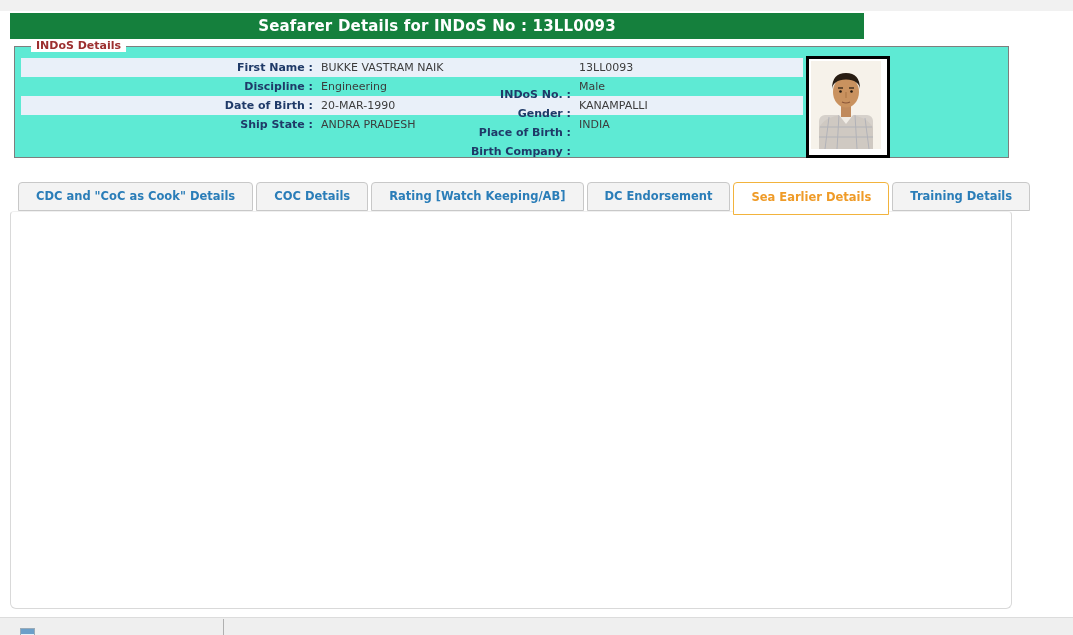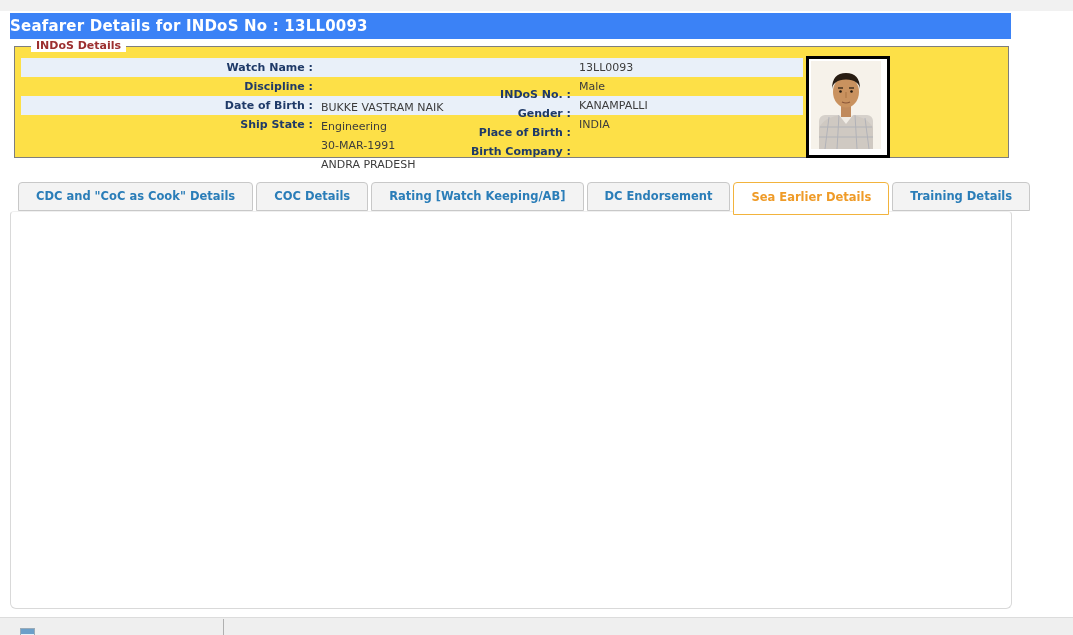--- a/index.html
+++ b/index.html
@@ -1,33 +1,33 @@
 <!DOCTYPE html>
 <html><head>
 <meta charset="utf-8">
 <style>
   html,body{margin:0;padding:0;background:#fff;}
   #screen{position:relative;width:1073px;height:635px;background:#fff;overflow:hidden;
           font-family:"DejaVu Sans","Liberation Sans",sans-serif;}
   
   .top-strip{position:absolute;left:0;top:0;width:1073px;height:11px;background:#f1f1f1;}
   
-  .title-bar{position:absolute;left:10px;top:13px;width:1001px;height:26px;background:#3b82f6;
-             color:#fff;font-size:15px;font-weight:bold;text-align:left;line-height:26px;letter-spacing:.2px;}
-  
-  .fset{position:absolute;border:1px solid #7e7e7e;background:#fde047;}
+  .title-bar{position:absolute;left:10px;top:13px;width:854px;height:26px;background:#15803d;
+             color:#fff;font-size:15px;font-weight:bold;text-align:center;line-height:26px;letter-spacing:.2px;}
+  
+  .fset{position:absolute;border:1px solid #7e7e7e;background:#5eead4;}
   .fset .legend{position:absolute;top:-8px;left:16px;background:#fff;padding:0 5px;
                 color:#9c2f2f;font-size:11px;font-weight:bold;white-space:nowrap;}
   #indos-fset{left:14px;top:46px;width:993px;height:110px;}
   .indos-rows{position:absolute;left:6px;top:11px;width:782px;}
   .indos-row{display:flex;height:19px;line-height:19px;font-size:11px;}
   .indos-row.stripe{background:#e9f0f9;}
   .indos-row .lab{font-weight:bold;color:#1f3a68;text-align:right;white-space:nowrap;}
   .indos-row .val{color:#3c3c3c;padding-left:8px;white-space:nowrap;}
-  .l1{flex:0 0 292px;} .v1{flex:0 0 140px;margin-top:40px;} .l2{flex:0 0 110px;margin-top:27px;} .v2{flex:1;}
+  .l1{flex:0 0 292px;} .v1{flex:0 0 140px;} .l2{flex:0 0 110px;margin-top:27px;} .v2{flex:1;}
   
   #photo{position:absolute;left:806px;top:56px;width:74px;height:92px;border:3px solid #000;background:#fff;padding:2px;}
   #photo svg{display:block;}
   
   #tabstrip{position:absolute;left:18px;top:182px;display:flex;gap:3px;align-items:flex-start;z-index:3;}
   .tab{height:27px;line-height:27px;padding:0 17px;background:#f3f3f3;border:1px solid #c8c8c8;
        border-radius:4px 4px 0 0;color:#2a7db8;font-size:11.5px;font-weight:bold;white-space:nowrap;cursor:pointer;}
   .tab.active{height:31px;line-height:29px;background:#fff;border-color:#f2b33d;color:#ef9b28;}
   
   #panel{position:absolute;left:10px;top:211px;width:1000px;height:396px;background:#fff;
@@ -58,34 +58,34 @@
 <div id="screen">
 
   <div class="top-strip"></div>
 
   <div class="title-bar">Seafarer Details for INDoS No : 13LL0093</div>
 
   <div class="fset" id="indos-fset">
     <span class="legend">INDoS Details</span>
     <div class="indos-rows">
       <div class="indos-row stripe">
-        <span class="lab l1">Watch Name :</span>
+        <span class="lab l1">First Name :</span>
         <span class="val v1">BUKKE VASTRAM NAIK</span>
         <span class="lab l2">INDoS No. :</span>
         <span class="val v2">13LL0093</span>
       </div>
       <div class="indos-row">
         <span class="lab l1">Discipline :</span>
         <span class="val v1">Engineering</span>
         <span class="lab l2">Gender :</span>
         <span class="val v2">Male</span>
       </div>
       <div class="indos-row stripe">
         <span class="lab l1">Date of Birth :</span>
-        <span class="val v1">30-MAR-1991</span>
+        <span class="val v1">20-MAR-1990</span>
         <span class="lab l2">Place of Birth :</span>
         <span class="val v2">KANAMPALLI</span>
       </div>
       <div class="indos-row">
         <span class="lab l1">Ship State :</span>
         <span class="val v1">ANDRA PRADESH</span>
         <span class="lab l2">Birth Company :</span>
         <span class="val v2">INDIA</span>
       </div>
     </div>

